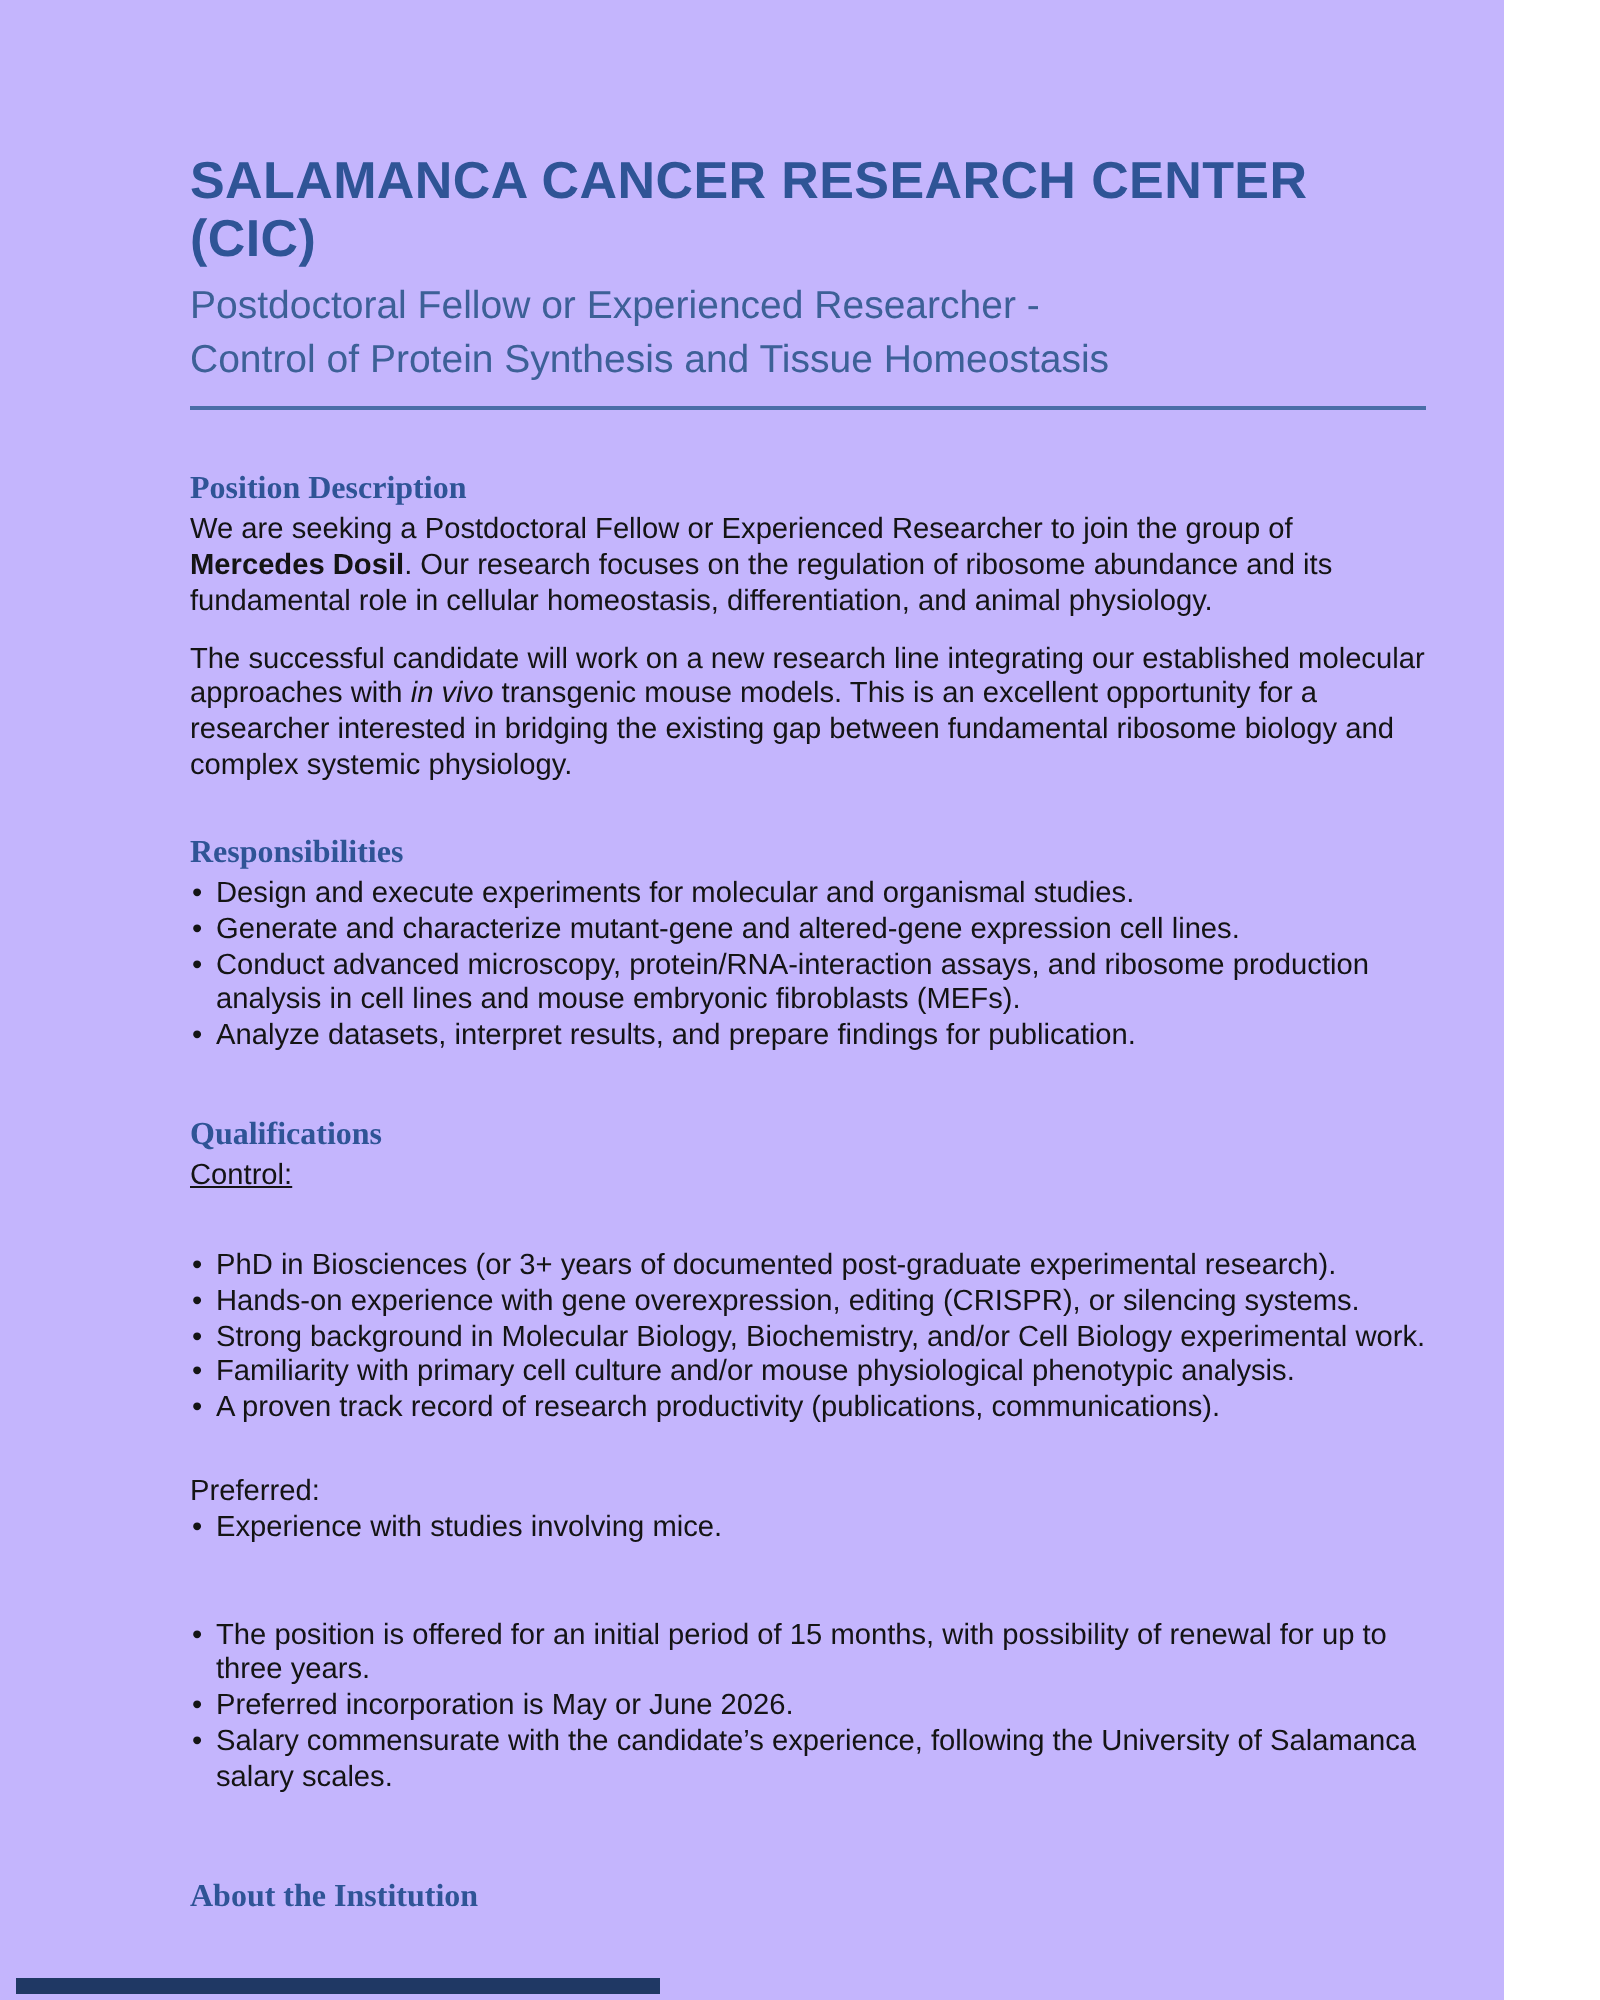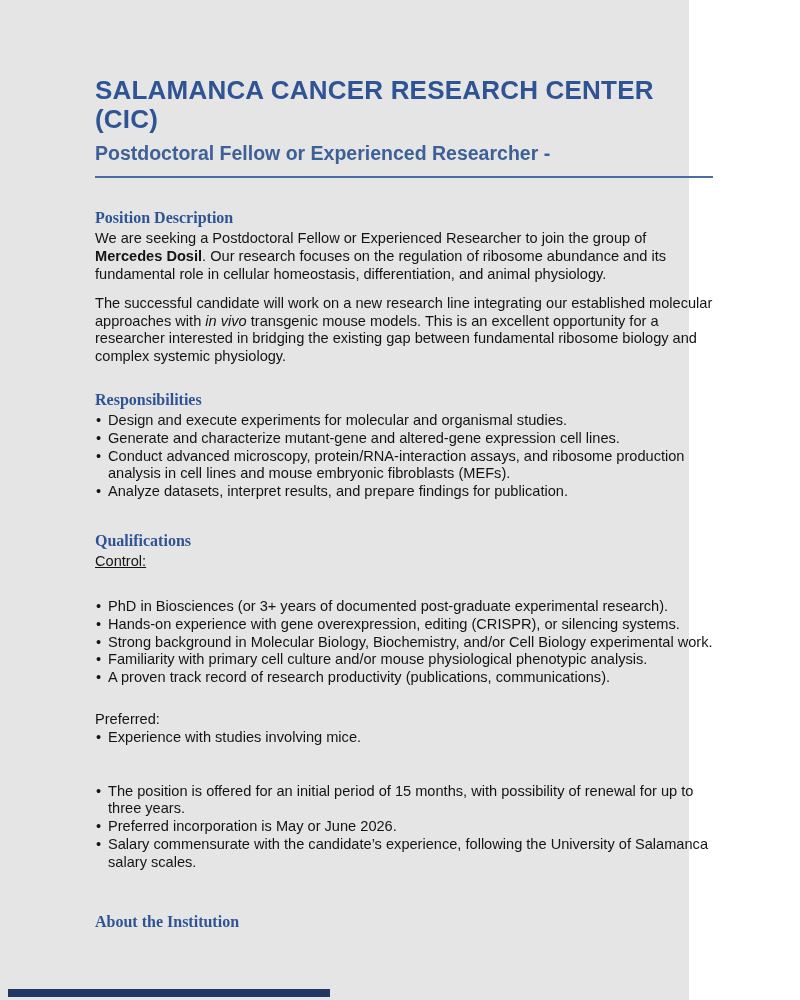--- a/index.html
+++ b/index.html
@@ -5,42 +5,42 @@
   html, body {
     margin: 0;
     padding: 0;
     width: 800px;
     height: 1000px;
     background: #ffffff;
     overflow: hidden;
   }
   .page {
     position: relative;
-    width: 689px;
+    width: 752px;
     height: 1000px;
-    background: #e5e5e5;
+    background: #c4b5fd;
     box-sizing: border-box;
   }
   .doc {
     position: absolute;
     top: 76px;
     left: 95px;
     width: 620px;
   }
   .title {
     font-family: "Liberation Sans", sans-serif;
     font-weight: bold;
     font-size: 26px;
     line-height: 1.12;
     color: #2F5496;
     letter-spacing: 0.2px;
   }
   .subtitle {
     font-family: "Liberation Sans", sans-serif;
-    font-weight: bold;
+    font-weight: normal;
     font-size: 19.5px;
     line-height: 1.38;
     color: #3D6097;
     margin-top: 6px;
   }
   .header-rule {
     border: none;
     border-top: 2px solid #4A6DA7;
     margin: 9px 0 0 0;
     width: 618px;
@@ -102,20 +102,21 @@
 </style>
 </head>
 <body>
 
 <div class="page">
   <div class="doc">
 
     <div class="title">SALAMANCA CANCER RESEARCH CENTER (CIC)</div>
     <div class="subtitle">
       <div>Postdoctoral Fellow or Experienced Researcher -</div>
+      <div>Control of Protein Synthesis and Tissue Homeostasis</div>
     </div>
     <hr class="header-rule">
 
     <div class="sec-position">
       <h2 class="sec-heading">Position Description</h2>
       <div class="body-text">
         <p class="para"><span>We are seeking a Postdoctoral Fellow or Experienced Researcher to join the group of </span><span class="bold-inline">Mercedes Dosil</span><span>. Our research focuses on the regulation of ribosome abundance and its fundamental role in cellular homeostasis, differentiation, and animal physiology.</span></p>
         <p class="para"><span>The successful candidate will work on a new research line integrating our established molecular approaches with </span><span class="italic-inline">in vivo</span><span> transgenic mouse models. This is an excellent opportunity for a researcher interested in bridging the existing gap between fundamental ribosome biology and complex systemic physiology.</span></p>
       </div>
     </div>

